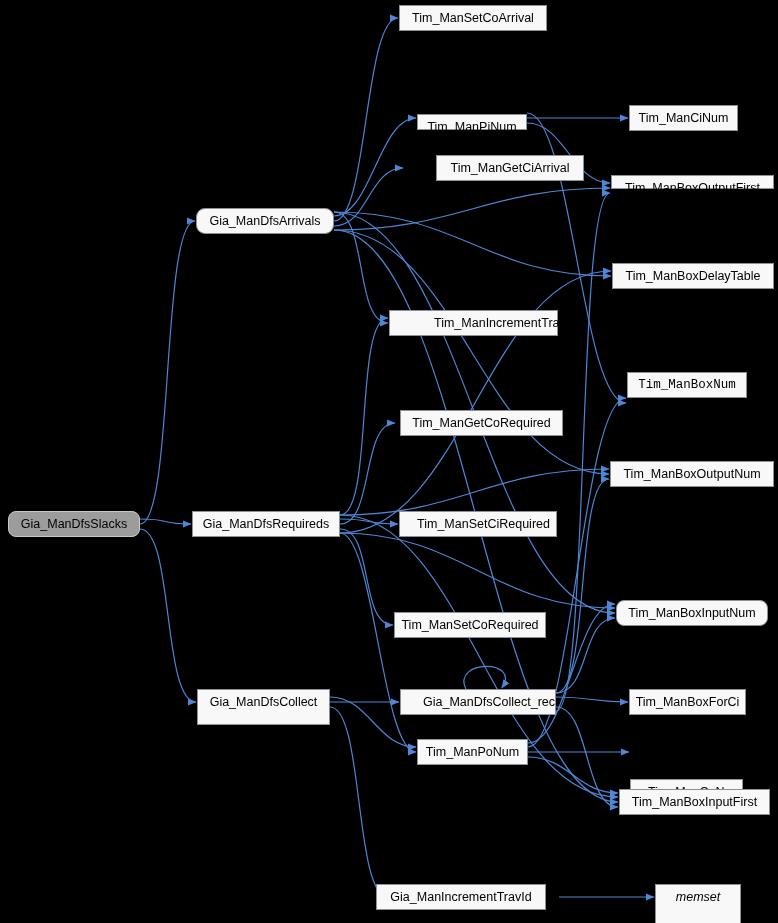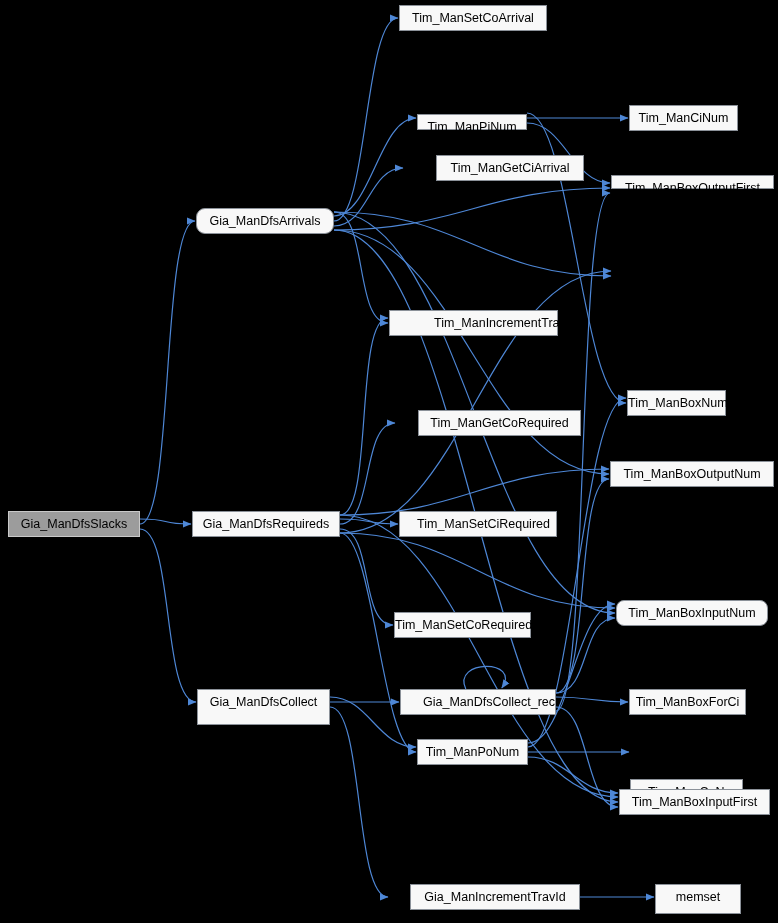--- a/index.html
+++ b/index.html
@@ -83,37 +83,38 @@
       <path d="M 556 693 C 590 693, 581 618, 615 618" class="edge" marker-end="url(#arrow)"></path>
       <path d="M 556 711 C 590 711, 576 193, 610 193" class="edge" marker-end="url(#arrow)"></path>
       <path d="M 556 693 C 590 693, 575 479, 609 479" class="edge" marker-end="url(#arrow)"></path>
       <path d="M 528 752 C 573.45 752, 583.55 752, 629 752" class="edge" marker-end="url(#arrow)"></path>
       <path d="M 528 747 C 572.1 747, 581.9 398, 626 398" class="edge" marker-end="url(#arrow)"></path>
       <path d="M 528 757 C 568.5 757, 577.5 793, 618 793" class="edge" marker-end="url(#arrow)"></path>
       <path d="M 528 743 C 567.15 743, 575.85 604, 615 604" class="edge" marker-end="url(#arrow)"></path>
       <path d="M 559 897 C 601.75 897, 611.25 897, 654 897" class="edge" marker-end="url(#arrow)"></path>
     </svg>
   <div id="nodes">
-      <div class="node hl" style="left: 8px; top: 511px; width: 132px; height: 26px;">Gia_ManDfsSlacks</div>
+      <div class="node hl" style="left: 8px; top: 511px; width: 132px; height: 26px; border-radius: 8px;">Gia_ManDfsSlacks</div>
       <div class="node" style="left: 196px; top: 208px; width: 138px; height: 26px; border-radius: 9px;">Gia_ManDfsArrivals</div>
       <div class="node" style="left: 192px; top: 511px; width: 148px; height: 26px;">Gia_ManDfsRequireds</div>
       <div class="node" style="left: 197px; top: 689px; width: 133px; height: 36px;">Gia_ManDfsCollect</div>
       <div class="node" style="left: 399px; top: 5px; width: 148px; height: 26px;">Tim_ManSetCoArrival</div>
       <div class="node" style="left: 417px; top: 114px; width: 110px; height: 16px;">Tim_ManPiNum</div>
       <div class="node" style="left: 404px; top: 155px; width: 148px; height: 26px; margin-left: 32px;">Tim_ManGetCiArrival</div>
       <div class="node" style="left: 389px; top: 310px; width: 169px; height: 26px; padding-left: 44px;">Tim_ManIncrementTravId</div>
-      <div class="node" style="left: 418px; top: 410px; width: 163px; height: 26px;">Tim_ManGetCoRequired</div>
+      <div class="node" style="left: 400px; top: 410px; width: 163px; height: 26px;">Tim_ManGetCoRequired</div>
       <div class="node" style="left: 399px; top: 511px; width: 158px; height: 26px; padding-left: 11px;">Tim_ManSetCiRequired</div>
-      <div class="node" style="left: 394px; top: 612px; width: 137px; height: 26px;">Tim_ManSetCoRequired</div>
+      <div class="node" style="left: 394px; top: 612px; width: 152px; height: 26px;">Tim_ManSetCoRequired</div>
       <div class="node" style="left: 400px; top: 689px; width: 156px; height: 26px; text-align: right;">Gia_ManDfsCollect_rec</div>
       <div class="node" style="left: 417px; top: 739px; width: 111px; height: 26px;">Tim_ManPoNum</div>
-      <div class="node" style="left: 410px; top: 884px; width: 170px; height: 26px;">Gia_ManIncrementTravId</div>
+      <div class="node" style="left: 376px; top: 884px; width: 170px; height: 26px;">Gia_ManIncrementTravId</div>
       <div class="node" style="left: 629px; top: 105px; width: 109px; height: 26px;">Tim_ManCiNum</div>
       <div class="node" style="left: 611px; top: 175px; width: 163px; height: 14px;">Tim_ManBoxOutputFirst</div>
-      <div class="node" style="left: 627px; top: 390px; width: 99px; height: 26px;">Tim_ManBoxNum</div>
+      <div class="node" style="left: 612px; top: 263px; width: 162px; height: 26px;">Tim_ManBoxDelayTable</div>
+      <div class="node" style="left: 627px; top: 372px; width: 120px; height: 26px; font-family: Liberation Mono, monospace;">Tim_ManBoxNum</div>
       <div class="node" style="left: 610px; top: 461px; width: 164px; height: 26px;">Tim_ManBoxOutputNum</div>
       <div class="node" style="left: 616px; top: 600px; width: 152px; height: 26px; border-radius: 8px;">Tim_ManBoxInputNum</div>
       <div class="node" style="left: 629px; top: 689px; width: 117px; height: 26px;">Tim_ManBoxForCi</div>
       <div class="node" style="left: 630px; top: 779px; width: 113px; height: 26px; text-align: right;">Tim_ManCoNum</div>
       <div class="node" style="left: 619px; top: 789px; width: 151px; height: 26px;">Tim_ManBoxInputFirst</div>
-      <div class="node" style="left: 655px; top: 884px; width: 86px; height: 30px;">memset</div>
+      <div class="node" style="left: 655px; top: 884px; width: 86px; height: 40px; font-style: italic;">memset</div>
     </div>
 </div>
 
 </body></html>

